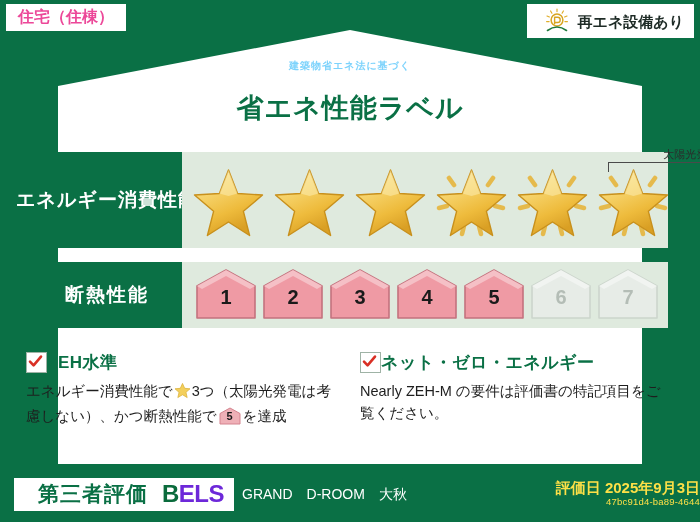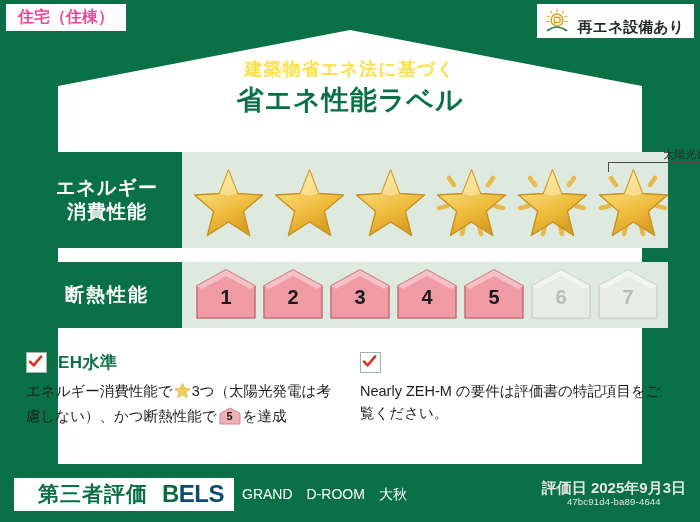--- a/index.html
+++ b/index.html
@@ -22,22 +22,22 @@
     padding:5px 12px 6px 12px;
     font-size:16px;font-weight:bold;color:#ec4899;
     letter-spacing:0px;
     line-height:1;
     z-index:6;
   }
   
   .renew-badge{
     position:absolute;right:6px;top:4px;
     background:#ffffff;
-    padding:4px 10px 4px 6px;
-    display:flex;align-items:flex-end;gap:7px;
+    padding:4px 10px 4px 16px;
+    display:flex;align-items:center;gap:7px;
     z-index:6;
   }
   .renew-badge .rb-text{
     font-size:15px;font-weight:bold;color:#1e2b26;line-height:1;
   }
   .sun-icon{width:28px;height:26px;display:block;}
 
   
   .house{
     position:absolute;left:0;top:0;width:700px;height:522px;z-index:2;
@@ -47,35 +47,35 @@
 
   
   .content{
     position:absolute;left:0;top:0;width:700px;height:522px;z-index:4;
   }
 
   .title-block{
     position:absolute;left:0;top:60px;width:700px;text-align:center;
   }
   .title-sub{
-    font-size:18px;font-weight:bold;color:#fde047;letter-spacing:1px;
-    line-height:1.1;margin:0 0 6px 0;
+    font-size:10px;font-weight:bold;color:#7dd3fc;letter-spacing:1px;
+    line-height:1.1;margin:0 0 23px 0;
   }
   .title-main{
     font-size:27px;font-weight:bold;color:#0a7045;letter-spacing:1px;
     line-height:1.1;margin:0;
   }
 
   
   .row{
     position:absolute;display:flex;align-items:stretch;
   }
   .row-label{
     background:#0a7045;color:#ffffff;
-    display:flex;flex-direction:column;align-items:center;justify-content:center;
+    display:flex;flex-direction:row;align-items:center;justify-content:center;
     font-weight:bold;
     flex:none;
     text-align:center;
   }
   .row-label span{line-height:1.25;display:block;white-space:nowrap;}
   .row-body{
     background:#dfeade;
     flex:1;position:relative;
     display:flex;align-items:center;
   }
@@ -152,27 +152,27 @@
     display:flex;align-items:center;
   }
   .bels-box{
     background:#ffffff;margin-left:14px;
     padding:4px 10px 5px 24px;
     display:flex;align-items:center;gap:14px;
   }
   .bels-jp{font-size:21px;font-weight:bold;color:#0a7045;line-height:1;letter-spacing:1px;}
   .bels-mark{font-size:24px;font-weight:bold;line-height:1;letter-spacing:-0.5px;}
   .bels-mark .b1{color:#0a6b3c;}
-  .bels-mark .b2{color:#0c4a6e;}
+  .bels-mark .b2{color:#6d28d9;}
   .owner{
     color:#ffffff;font-size:14px;margin-left:8px;line-height:1;
     white-space:nowrap;
   }
   .footer-right{
-    margin-left:auto;margin-right:14px;text-align:center;color:#e5e5e5;
+    margin-left:auto;text-align:right;color:#fde047;
   }
   .eval-date{font-size:15px;font-weight:bold;line-height:1.15;white-space:nowrap;}
   .eval-id{font-size:9.5px;line-height:1.3;letter-spacing:0.2px;}
 </style>
 </head>
 <body>
 
 <div id="label-root">
 
   <div class="house">
@@ -390,20 +390,21 @@
       </div>
     </div>
 
     <div class="crit" id="crit-right">
       <div class="crit-head">
         <span class="chk">
           <svg width="15" height="15" viewBox="0 0 15 15" xmlns="http://www.w3.org/2000/svg">
             <path d="M2 7.6 L5.6 11.4 L13 2.6" stroke="#d93025" stroke-width="2.6" fill="none" stroke-linecap="round" stroke-linejoin="round"></path>
           </svg>
         </span>
+        <span class="crit-title">ネット・ゼロ・エネルギー</span>
       </div>
       <div class="crit-body">Nearly ZEH-M の要件は評価書の特記項目をご覧ください。</div>
     </div>
 
   </div>
 
   <div class="type-tag">住宅（住棟）</div>
 
   <div class="renew-badge">
     <span class="sun-icon">

